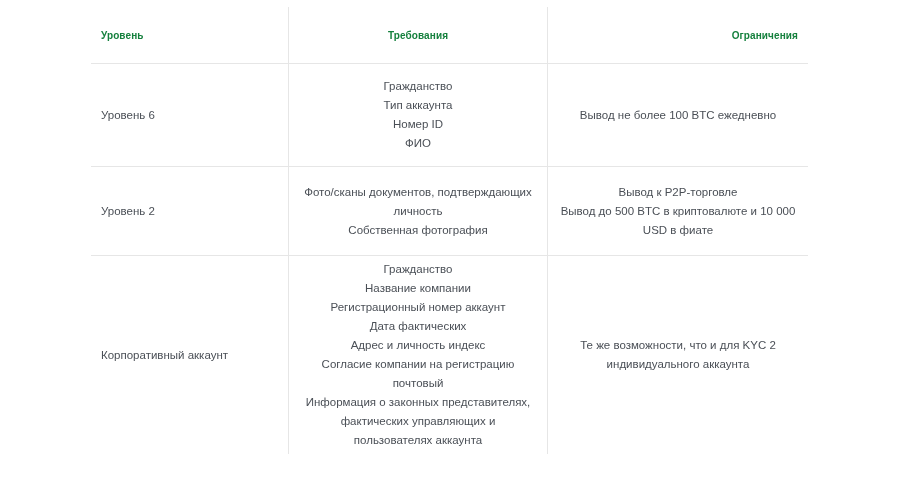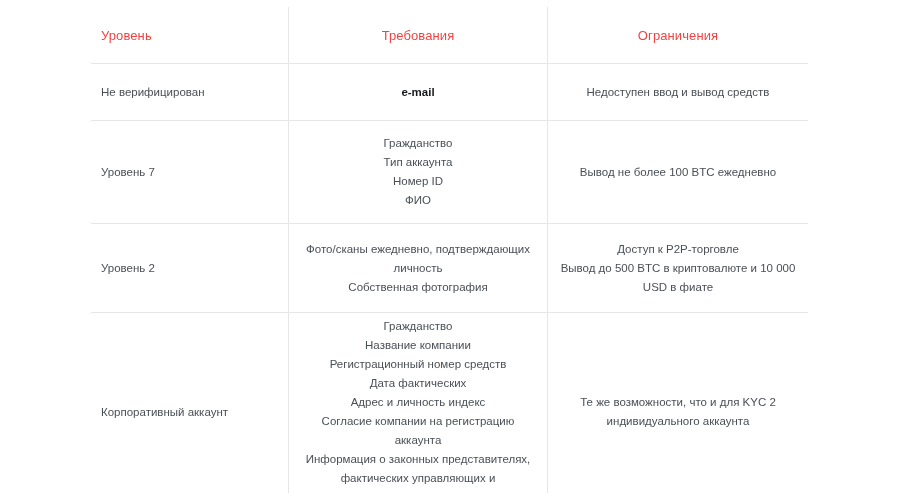--- a/index.html
+++ b/index.html
@@ -46,28 +46,28 @@
     vertical-align: middle;
   }
 
   
   col.col-level  { width: 198px; }
   col.col-req    { width: 259px; }
   col.col-limit  { width: 261px; }
 
   thead th {
     height: 56px;
-    font-size: 13px;
-    font-weight: normal;
-    color: #ef4444;
+    font-size: 10px;
+    font-weight: bold;
+    color: #15803d;
     letter-spacing: 0.1px;
   }
   th.h-level  { text-align: left;  padding-left: 16px; }
   th.h-req    { text-align: center; margin-left: 44px; }
-  th.h-limit  { text-align: center; }
+  th.h-limit  { text-align: right; }
 
   tbody td {
     font-size: 11.5px;
     color: #4a4f56;
     line-height: 19px;
   }
 
   td.c-level {
     text-align: left;
     padding-left: 16px;
@@ -110,74 +110,61 @@
         <col class="col-limit">
       </colgroup>
       <thead>
         <tr>
           <th class="h-level">Уровень</th>
           <th class="h-req">Требования</th>
           <th class="h-limit">Ограничения</th>
         </tr>
       </thead>
       <tbody>
-        <tr class="row-unverified">
-          <td class="c-level">Не верифицирован</td>
-          <td class="c-req bold">
-              <span class="lines cell-pad">
-                <span>e-mail</span>
-              </span>
-            </td>
-          <td class="c-limit">
-              <span class="lines cell-pad">
-                <span>Недоступен ввод и вывод средств</span>
-              </span>
-            </td>
-        </tr>
         <tr class="row-lvl1">
-          <td class="c-level">Уровень 7</td>
+          <td class="c-level">Уровень 6</td>
           <td class="c-req">
               <span class="lines cell-pad">
                 <span>Гражданство</span>
                 <span>Тип аккаунта</span>
                 <span>Номер ID</span>
                 <span>ФИО</span>
               </span>
             </td>
           <td class="c-limit">
               <span class="lines cell-pad">
                 <span>Вывод не более 100 BTC ежедневно</span>
               </span>
             </td>
         </tr>
         <tr class="row-lvl2">
           <td class="c-level">Уровень 2</td>
           <td class="c-req">
               <span class="lines cell-pad">
-                <span>Фото/сканы ежедневно, подтверждающих личность</span>
+                <span>Фото/сканы документов, подтверждающих личность</span>
                 <span>Собственная фотография</span>
               </span>
             </td>
           <td class="c-limit">
               <span class="lines cell-pad">
-                <span>Доступ к P2P-торговле</span>
+                <span>Вывод к P2P-торговле</span>
                 <span>Вывод до 500 BTC в криптовалюте и 10 000 USD в фиате</span>
               </span>
             </td>
         </tr>
         <tr class="row-corp">
           <td class="c-level">Корпоративный аккаунт</td>
           <td class="c-req">
               <span class="lines cell-pad">
                 <span>Гражданство</span>
                 <span>Название компании</span>
-                <span>Регистрационный номер средств</span>
+                <span>Регистрационный номер аккаунт</span>
                 <span>Дата фактических</span>
                 <span>Адрес и личность индекс</span>
-                <span>Согласие компании на регистрацию аккаунта</span>
+                <span>Согласие компании на регистрацию почтовый</span>
                 <span>Информация о законных представителях, фактических управляющих и пользователях аккаунта</span>
               </span>
             </td>
           <td class="c-limit">
               <span class="lines cell-pad">
                 <span>Те же возможности, что и для KYC 2 индивидуального аккаунта</span>
               </span>
             </td>
         </tr>
       </tbody>

